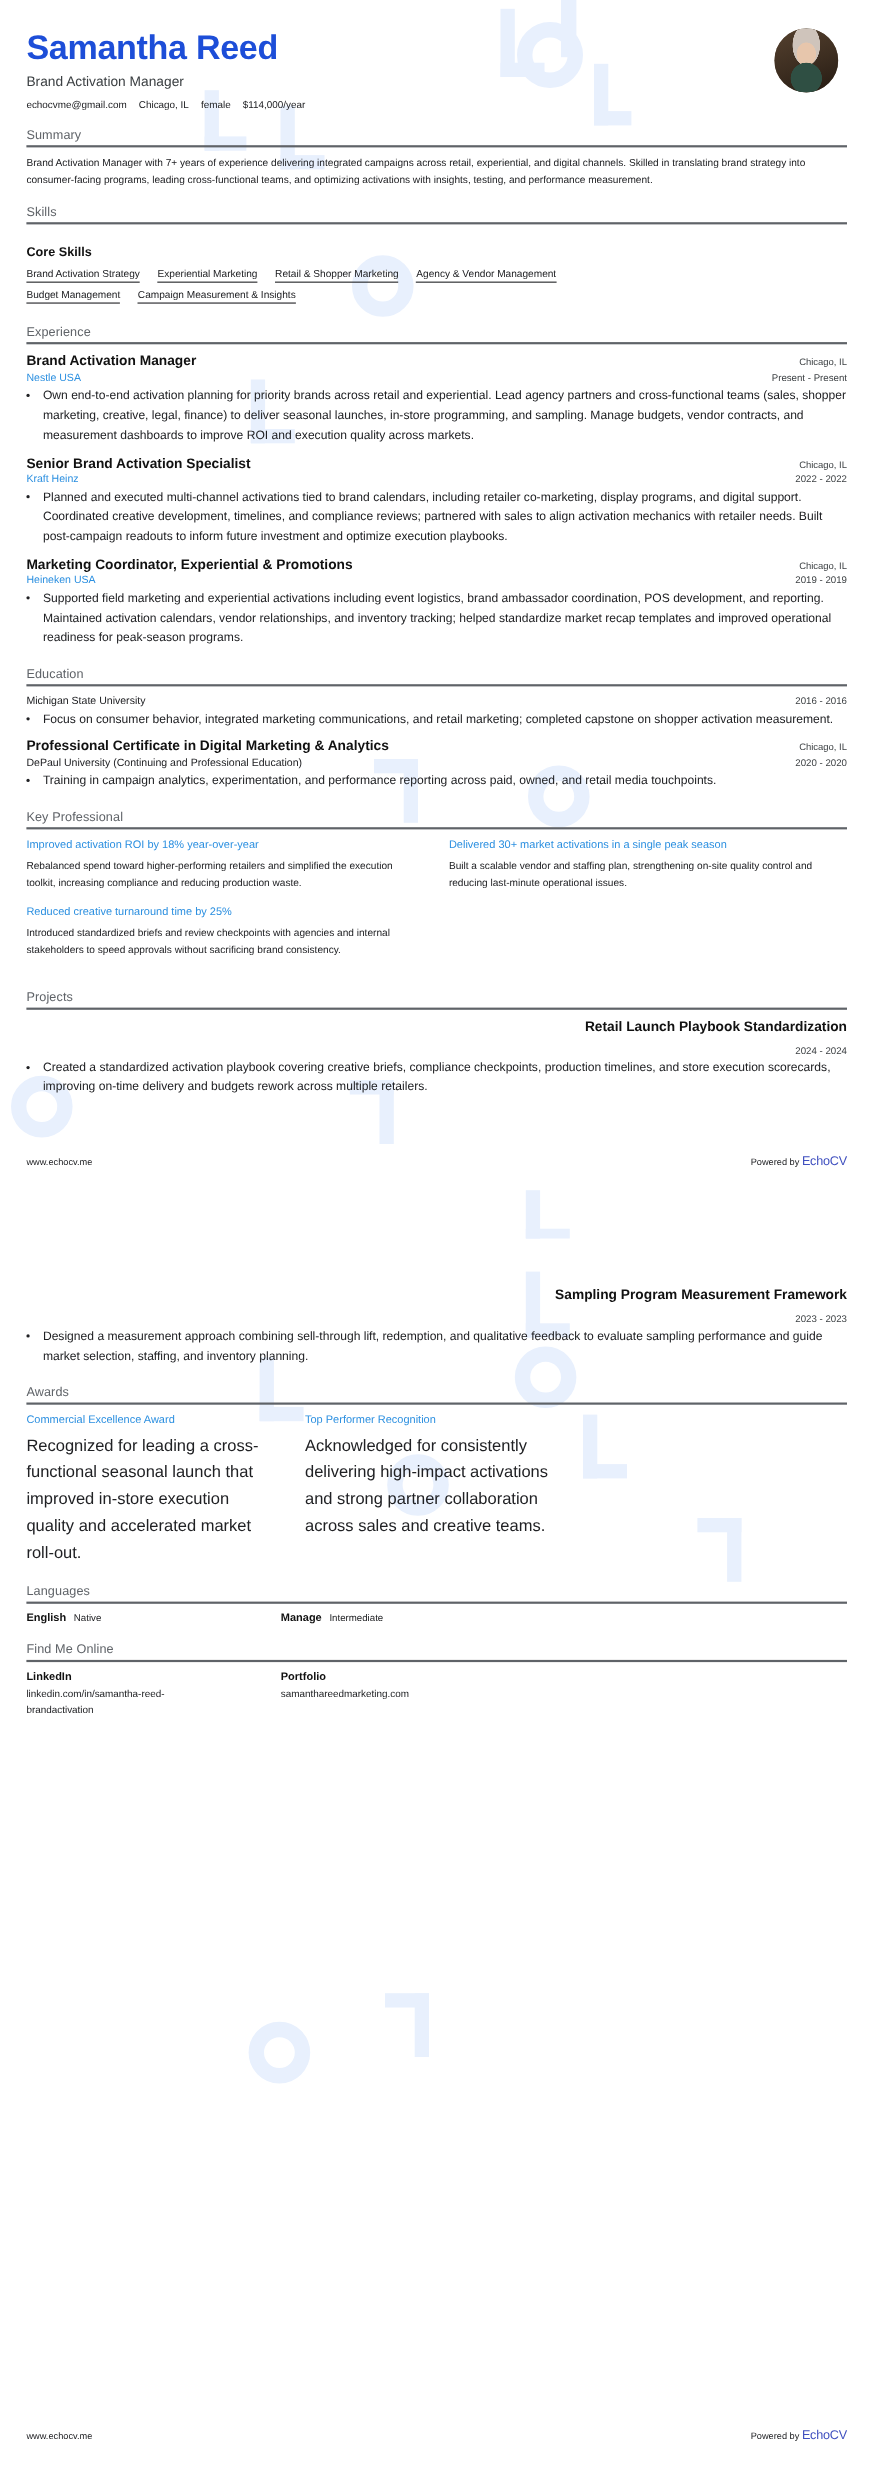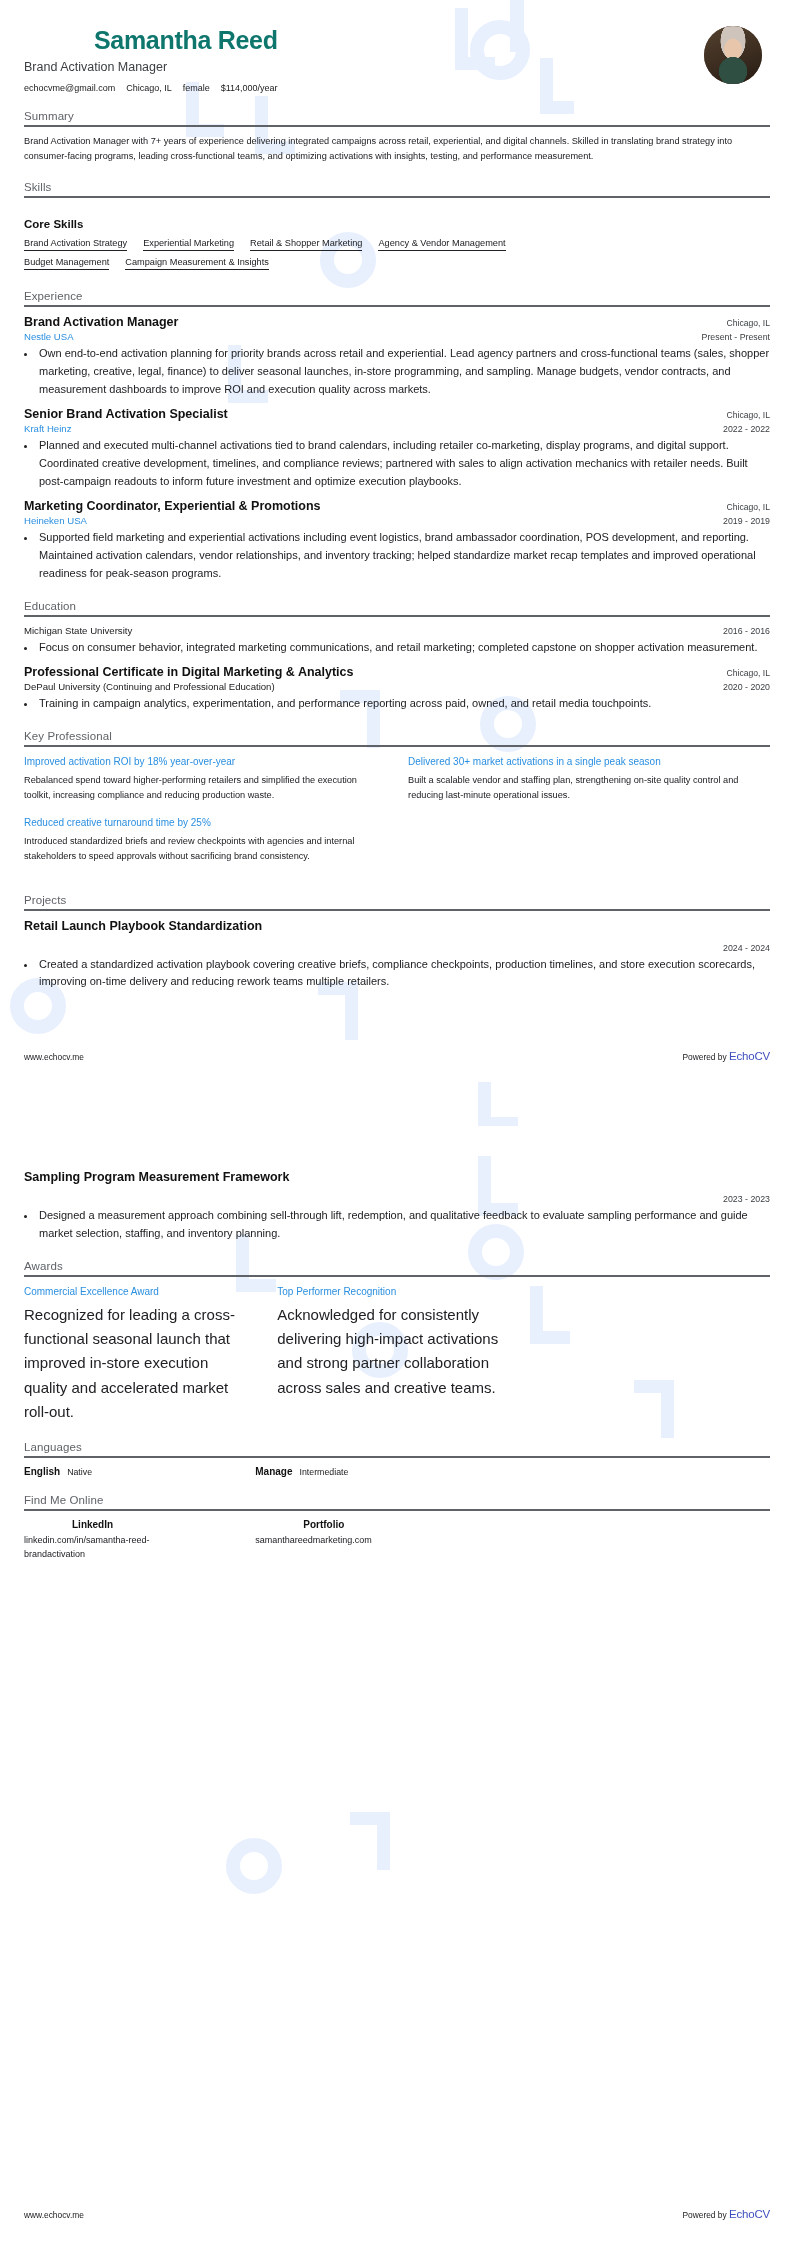--- a/index.html
+++ b/index.html
@@ -34,26 +34,25 @@
   }
 
   
   .header {
     display: flex;
     align-items: flex-start;
     justify-content: space-between;
     padding-top: 26px;
   }
   .name {
-    font-size: 25px;
+    font-size: 31px;
     font-weight: bold;
     letter-spacing: -0.3px;
     line-height: 1.15;
-    color: #0f766e;
-    text-align: right;
+    color: #1d4ed8;
   }
   .role {
     font-size: 12.5px;
     color: #3c4043;
     margin-top: 5px;
   }
   .meta {
     margin-top: 9px;
     font-size: 9px;
     color: #202124;
@@ -199,39 +198,40 @@
     font-size: 15px;
     line-height: 1.62;
     margin-top: 4px;
   }
 
   
   .project-title {
     font-size: 12.5px;
     font-weight: bold;
     color: #111;
+    text-align: right;
   }
   .project-date-row {
     display: flex;
     justify-content: flex-end;
     font-size: 8.8px;
     color: #3c4043;
     margin-top: 10px;
   }
 
   
   .lang-row { display: flex; margin-top: 8px; }
   .lang-item { width: 31%; display: flex; align-items: baseline; gap: 7px; }
   .lang-name { font-size: 10px; font-weight: bold; color: #111; }
   .lang-level { font-size: 8.8px; color: #202124; }
 
   
   .link-row { display: flex; margin-top: 8px; }
   .link-item { width: 31%; }
-  .link-label { font-size: 10px; font-weight: bold; color: #111; margin-left: 48px; }
+  .link-label { font-size: 10px; font-weight: bold; color: #111; }
   .link-value {
     font-size: 9px;
     color: #202124;
     margin-top: 4px;
     line-height: 1.5;
     word-break: break-word;
     max-width: 150px;
   }
 
   
@@ -410,21 +410,21 @@
       </div>
     </div>
 
     <div class="section">
       <div class="section-title">Projects</div>
       <div class="rule"></div>
       <div class="entry">
         <div class="project-title">Retail Launch Playbook Standardization</div>
         <div class="project-date-row">2024  -  2024</div>
         <ul class="bullets">
-          <li>Created a standardized activation playbook covering creative briefs, compliance checkpoints, production timelines, and store execution scorecards, improving on-time delivery and reducing rework teams multiple retailers.</li>
+          <li>Created a standardized activation playbook covering creative briefs, compliance checkpoints, production timelines, and store execution scorecards, improving on-time delivery and budgets rework across multiple retailers.</li>
         </ul>
       </div>
     </div>
 
   </div>
 
   <div class="footer" style="position:absolute; left:0; right:0; top:1050px;">
     <span>www.echocv.me</span>
     <span>
       <span class="brand-pre">Powered by</span>

